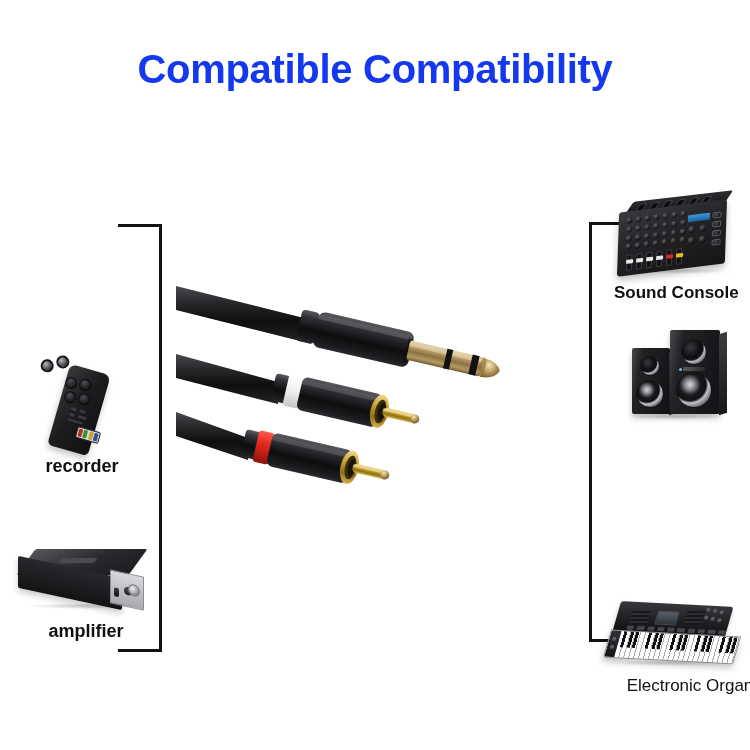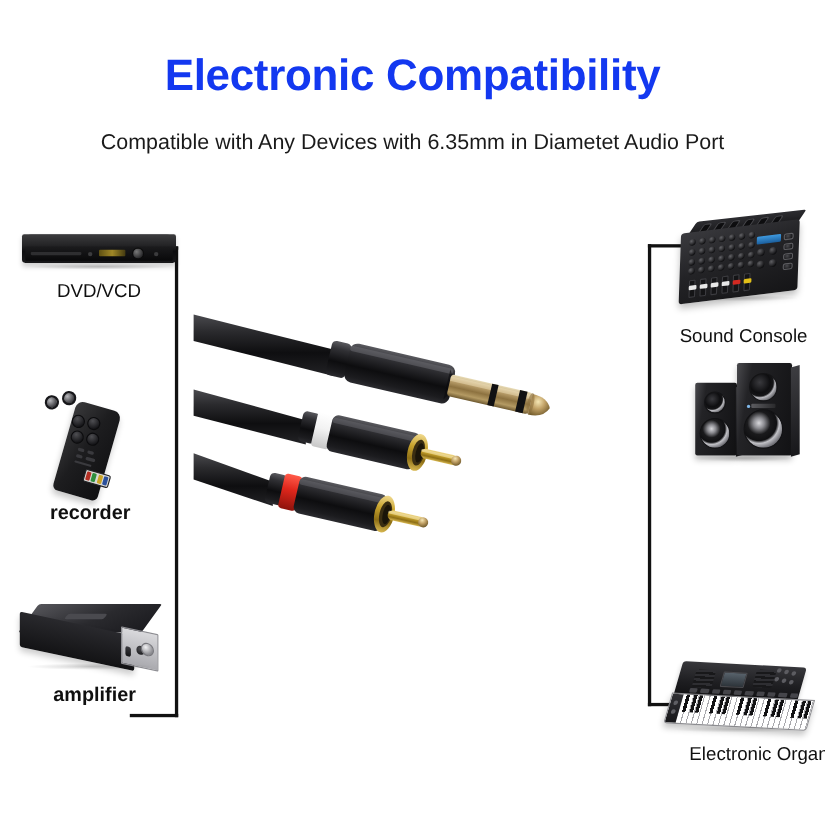--- a/index.html
+++ b/index.html
@@ -443,49 +443,34 @@
 
   
   .cable { position: absolute; left: 186px; top: 272px; width: 380px; height: 250px; }
   .cable svg { display: block; width: 100%; height: 100%; overflow: visible; }
 </style>
 </head>
 <body>
 
 <div id="page">
 
-  <div class="title">Electronic Compatibility</div>
-  <div class="subtitle">Compatible with Any Devices with 6.35mm in Diametet Audio Port</div>
+  <div class="title">Compatible Compatibility</div>
 
   <div class="bracket" style="left:118px; top:224px; width:46px; height:428px;">
     <div class="hline" style="left:0; top:0; width:44px;"></div>
     <div class="vline" style="left:41px; top:0; height:428px;"></div>
     <div class="hline" style="left:0; top:425px; width:44px;"></div>
   </div>
 
   <div class="bracket" style="left:589px; top:222px; width:46px; height:420px;">
     <div class="hline" style="left:0; top:0; width:44px;"></div>
     <div class="vline" style="left:0; top:0; height:420px;"></div>
     <div class="hline" style="left:0; top:417px; width:44px;"></div>
   </div>
 
-  <div class="device" style="left:20px; top:203px; width:140px; height:80px;">
-    <div class="art dvd">
-      <div class="top"></div>
-      <div class="body"></div>
-      <div class="face"></div>
-      <div class="tray"></div>
-      <div class="disp"></div>
-      <div class="btn1"></div>
-      <div class="knob"></div>
-      <div class="btn2"></div>
-      <div class="shadow"></div>
-    </div>
-    <div class="lbl normal" style="top:52px;">DVD/VCD</div>
-  </div>
 
   <div class="device" style="left:16px; top:545px; width:140px; height:106px;">
     <div class="art amp">
       <div class="top"></div>
       <div class="slot"></div>
       <div class="side"></div>
       <div class="front">
         <div class="sw"></div>
         <div class="jack"></div>
         <div class="vol"></div>
@@ -582,21 +567,21 @@
       <div class="faders">
         <i></i>
           <i></i>
           <i></i>
           <i></i>
           <i class="red"></i>
           <i class="yellow"></i>
       </div>
       <div class="shadow"></div>
     </div>
-    <div class="lbl normal" style="top:102px;">Sound Console</div>
+    <div class="lbl normal" style="top:89px;font-weight:bold;">Sound Console</div>
   </div>
 
   <div class="device" style="left:614px; top:326px; width:120px; height:122px;">
     <div class="art spk">
       <div class="shadow"></div>
       <div class="cab left">
         <div class="side"></div>
         <div class="tw"></div>
         <div class="wf"></div>
       </div>

